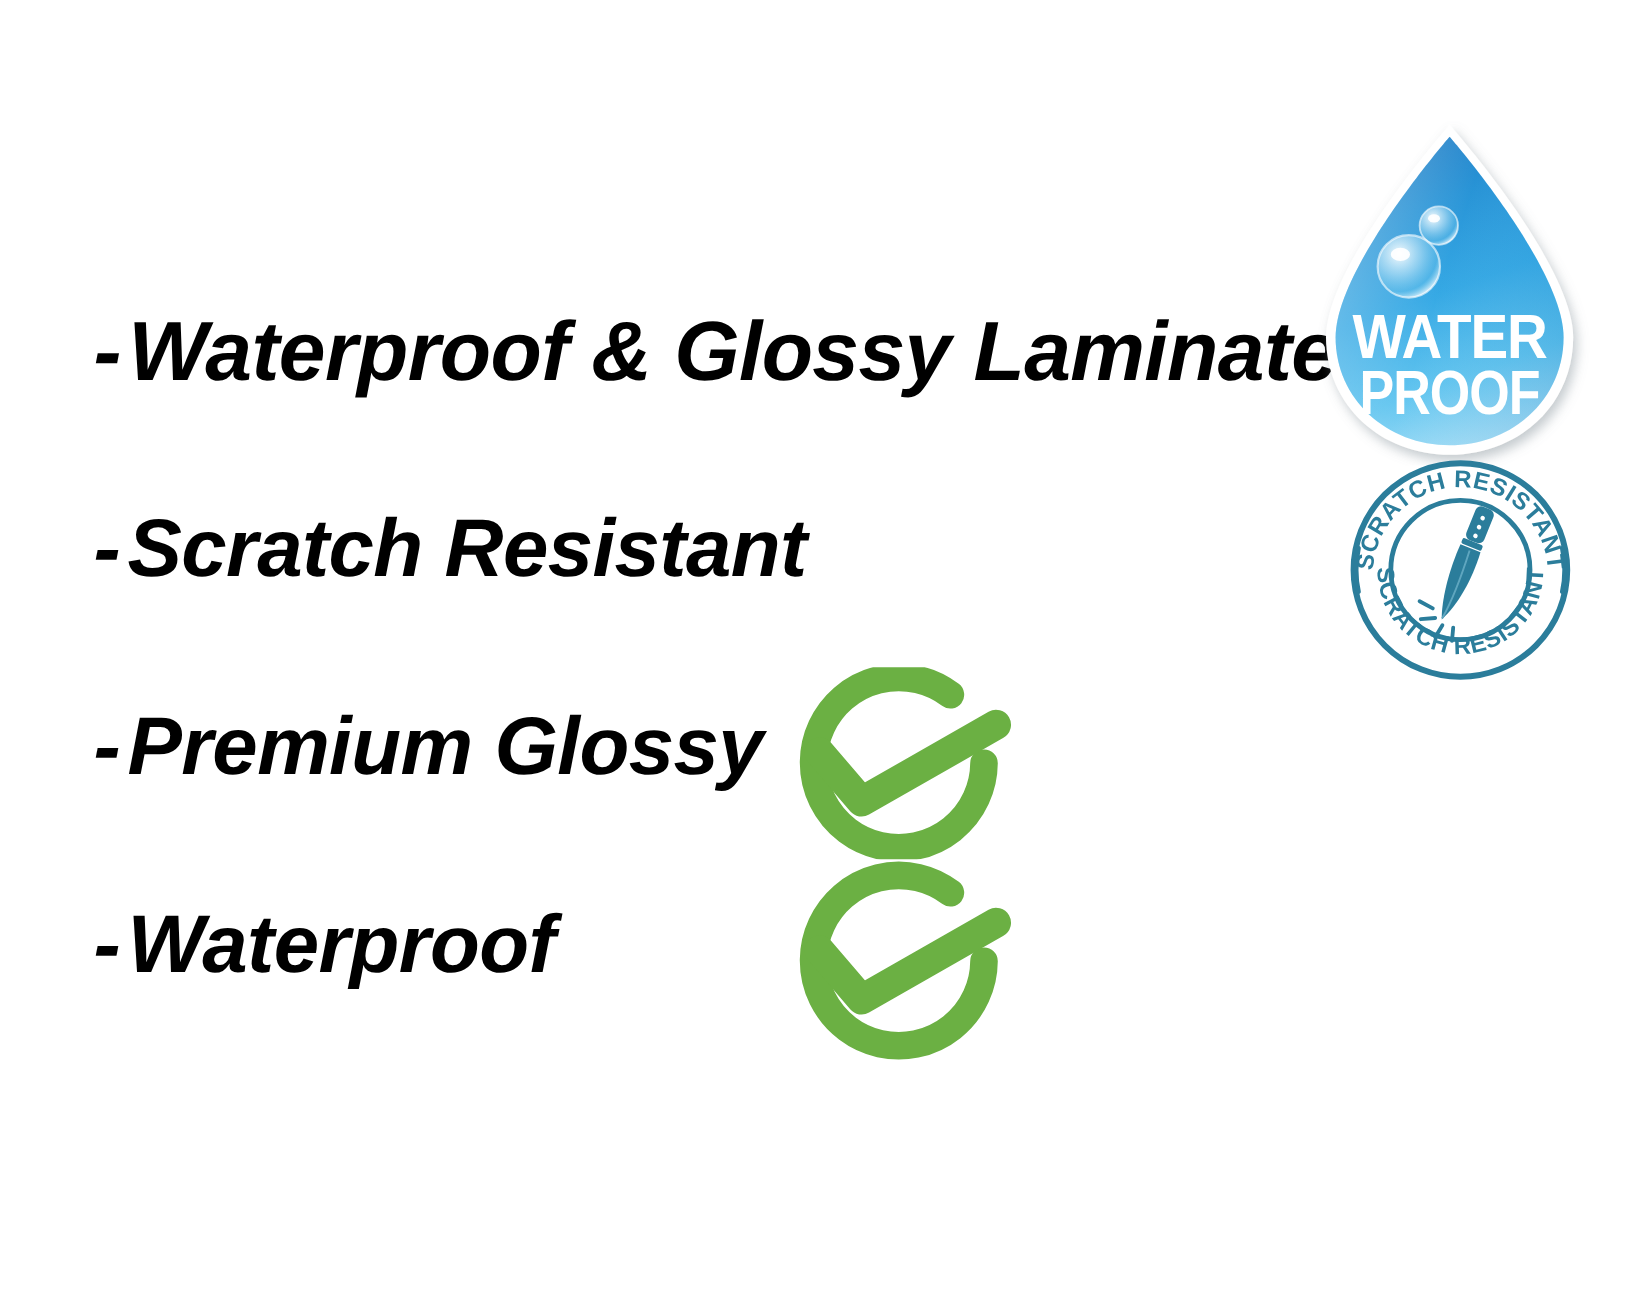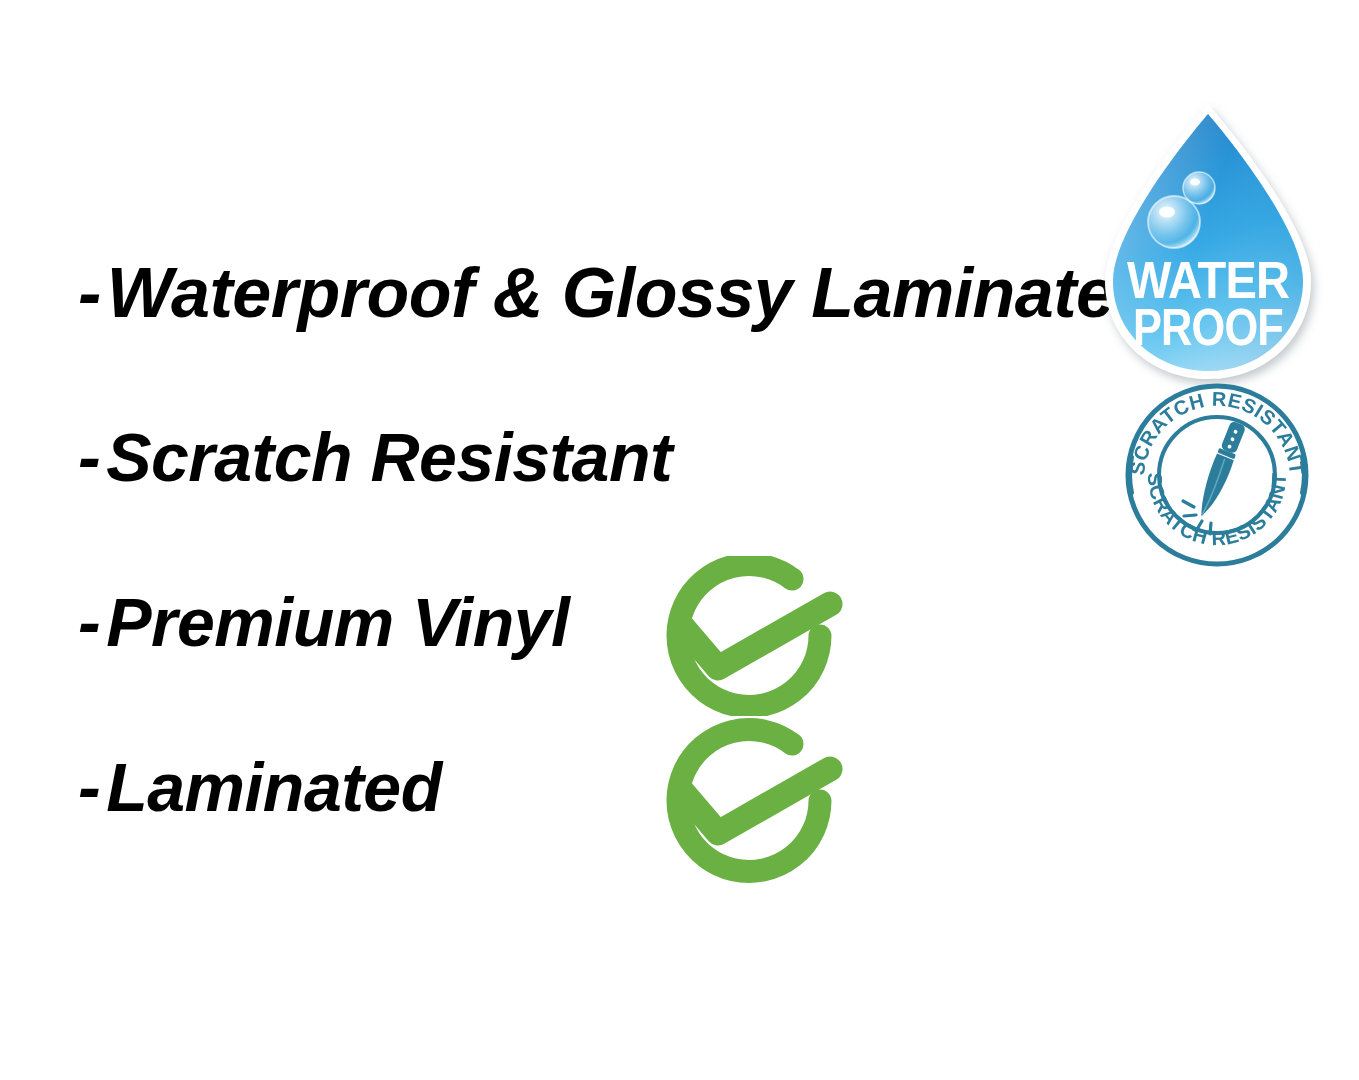--- a/index.html
+++ b/index.html
@@ -86,26 +86,26 @@
     <span class="label">Waterproof &amp; Glossy Laminated</span>
   </div>
 
   <div class="feature-row row-1">
     <span class="dash">-</span>
     <span class="label">Scratch Resistant</span>
   </div>
 
   <div class="feature-row row-2">
     <span class="dash">-</span>
-    <span class="label">Premium Vinyl</span>
+    <span class="label">Premium Glossy</span>
   </div>
 
   <div class="feature-row row-3">
     <span class="dash">-</span>
-    <span class="label">Laminated</span>
+    <span class="label">Waterproof</span>
   </div>
 
 </div>
 
 <svg class="check-icon" id="check-icon-1" width="210" height="160" viewBox="0 0 210 160">
 
   <path d="M 152 23
            A 71 71 0 1 0 180 80" fill="none" stroke="#6bb043" stroke-width="23" stroke-linecap="round"></path>
 
   <path d="M 43 71 L 78 112 L 190 48" fill="none" stroke="#6bb043" stroke-width="25" stroke-linecap="round" stroke-linejoin="round"></path>

